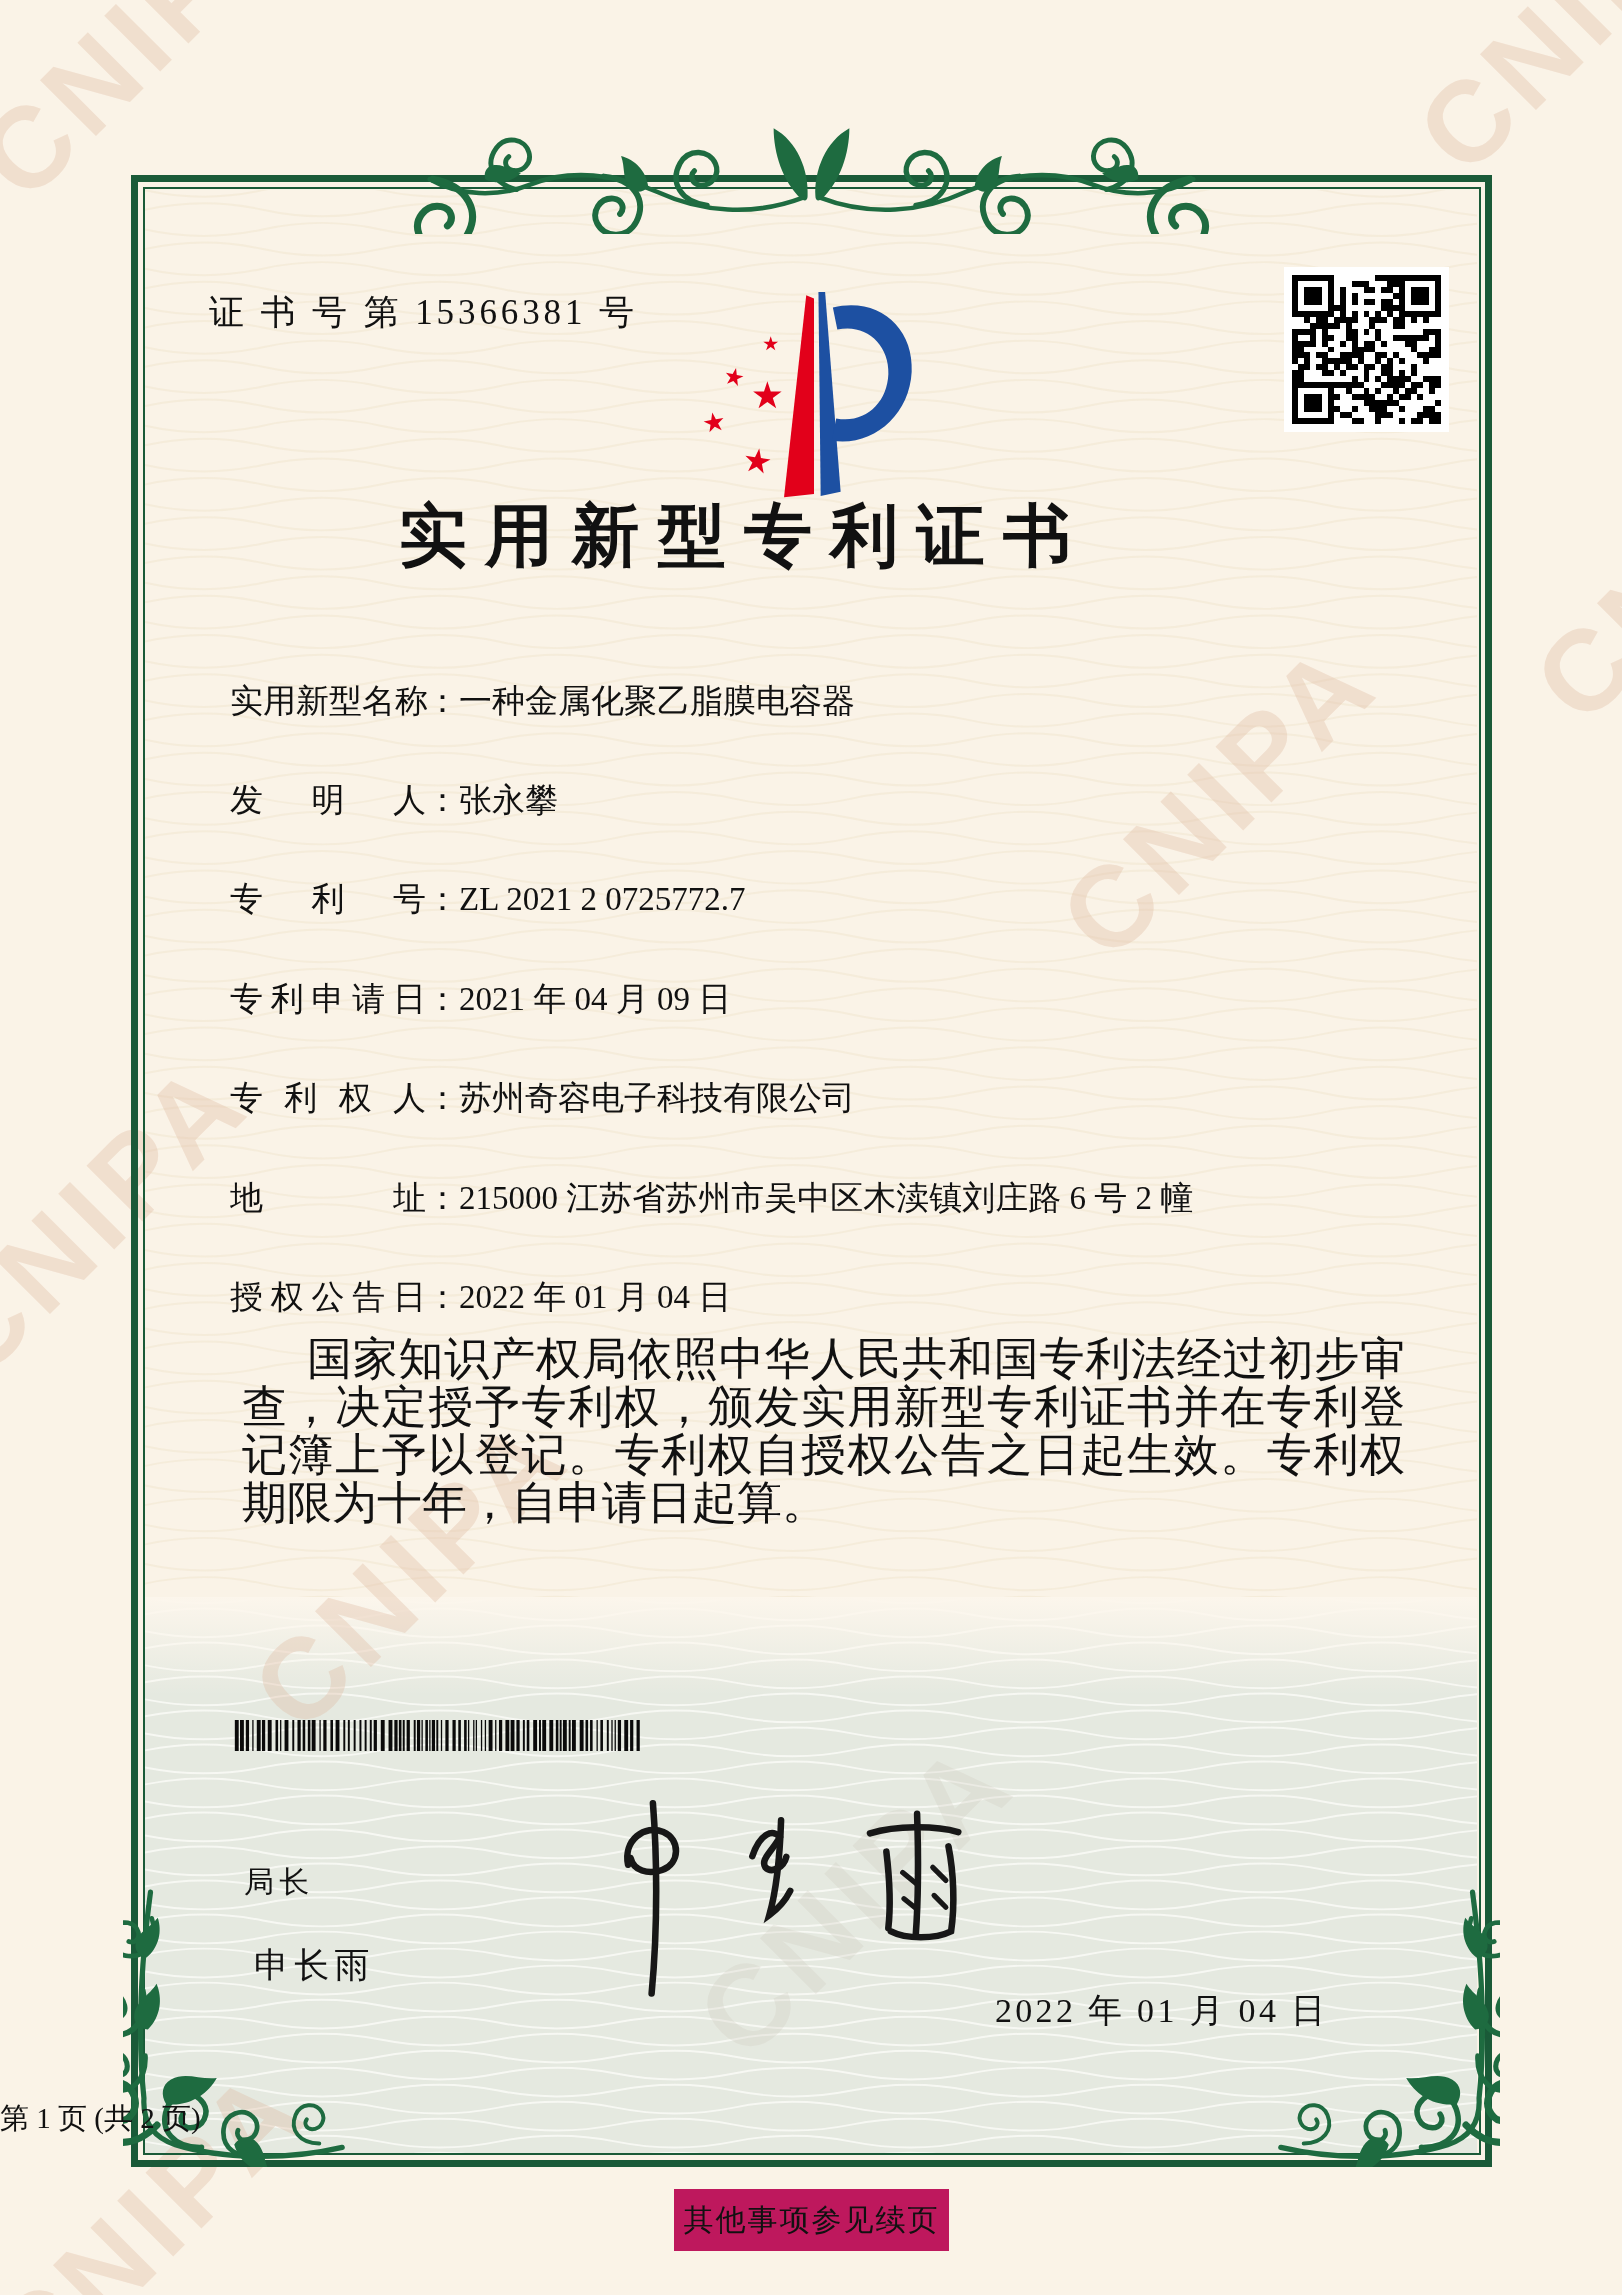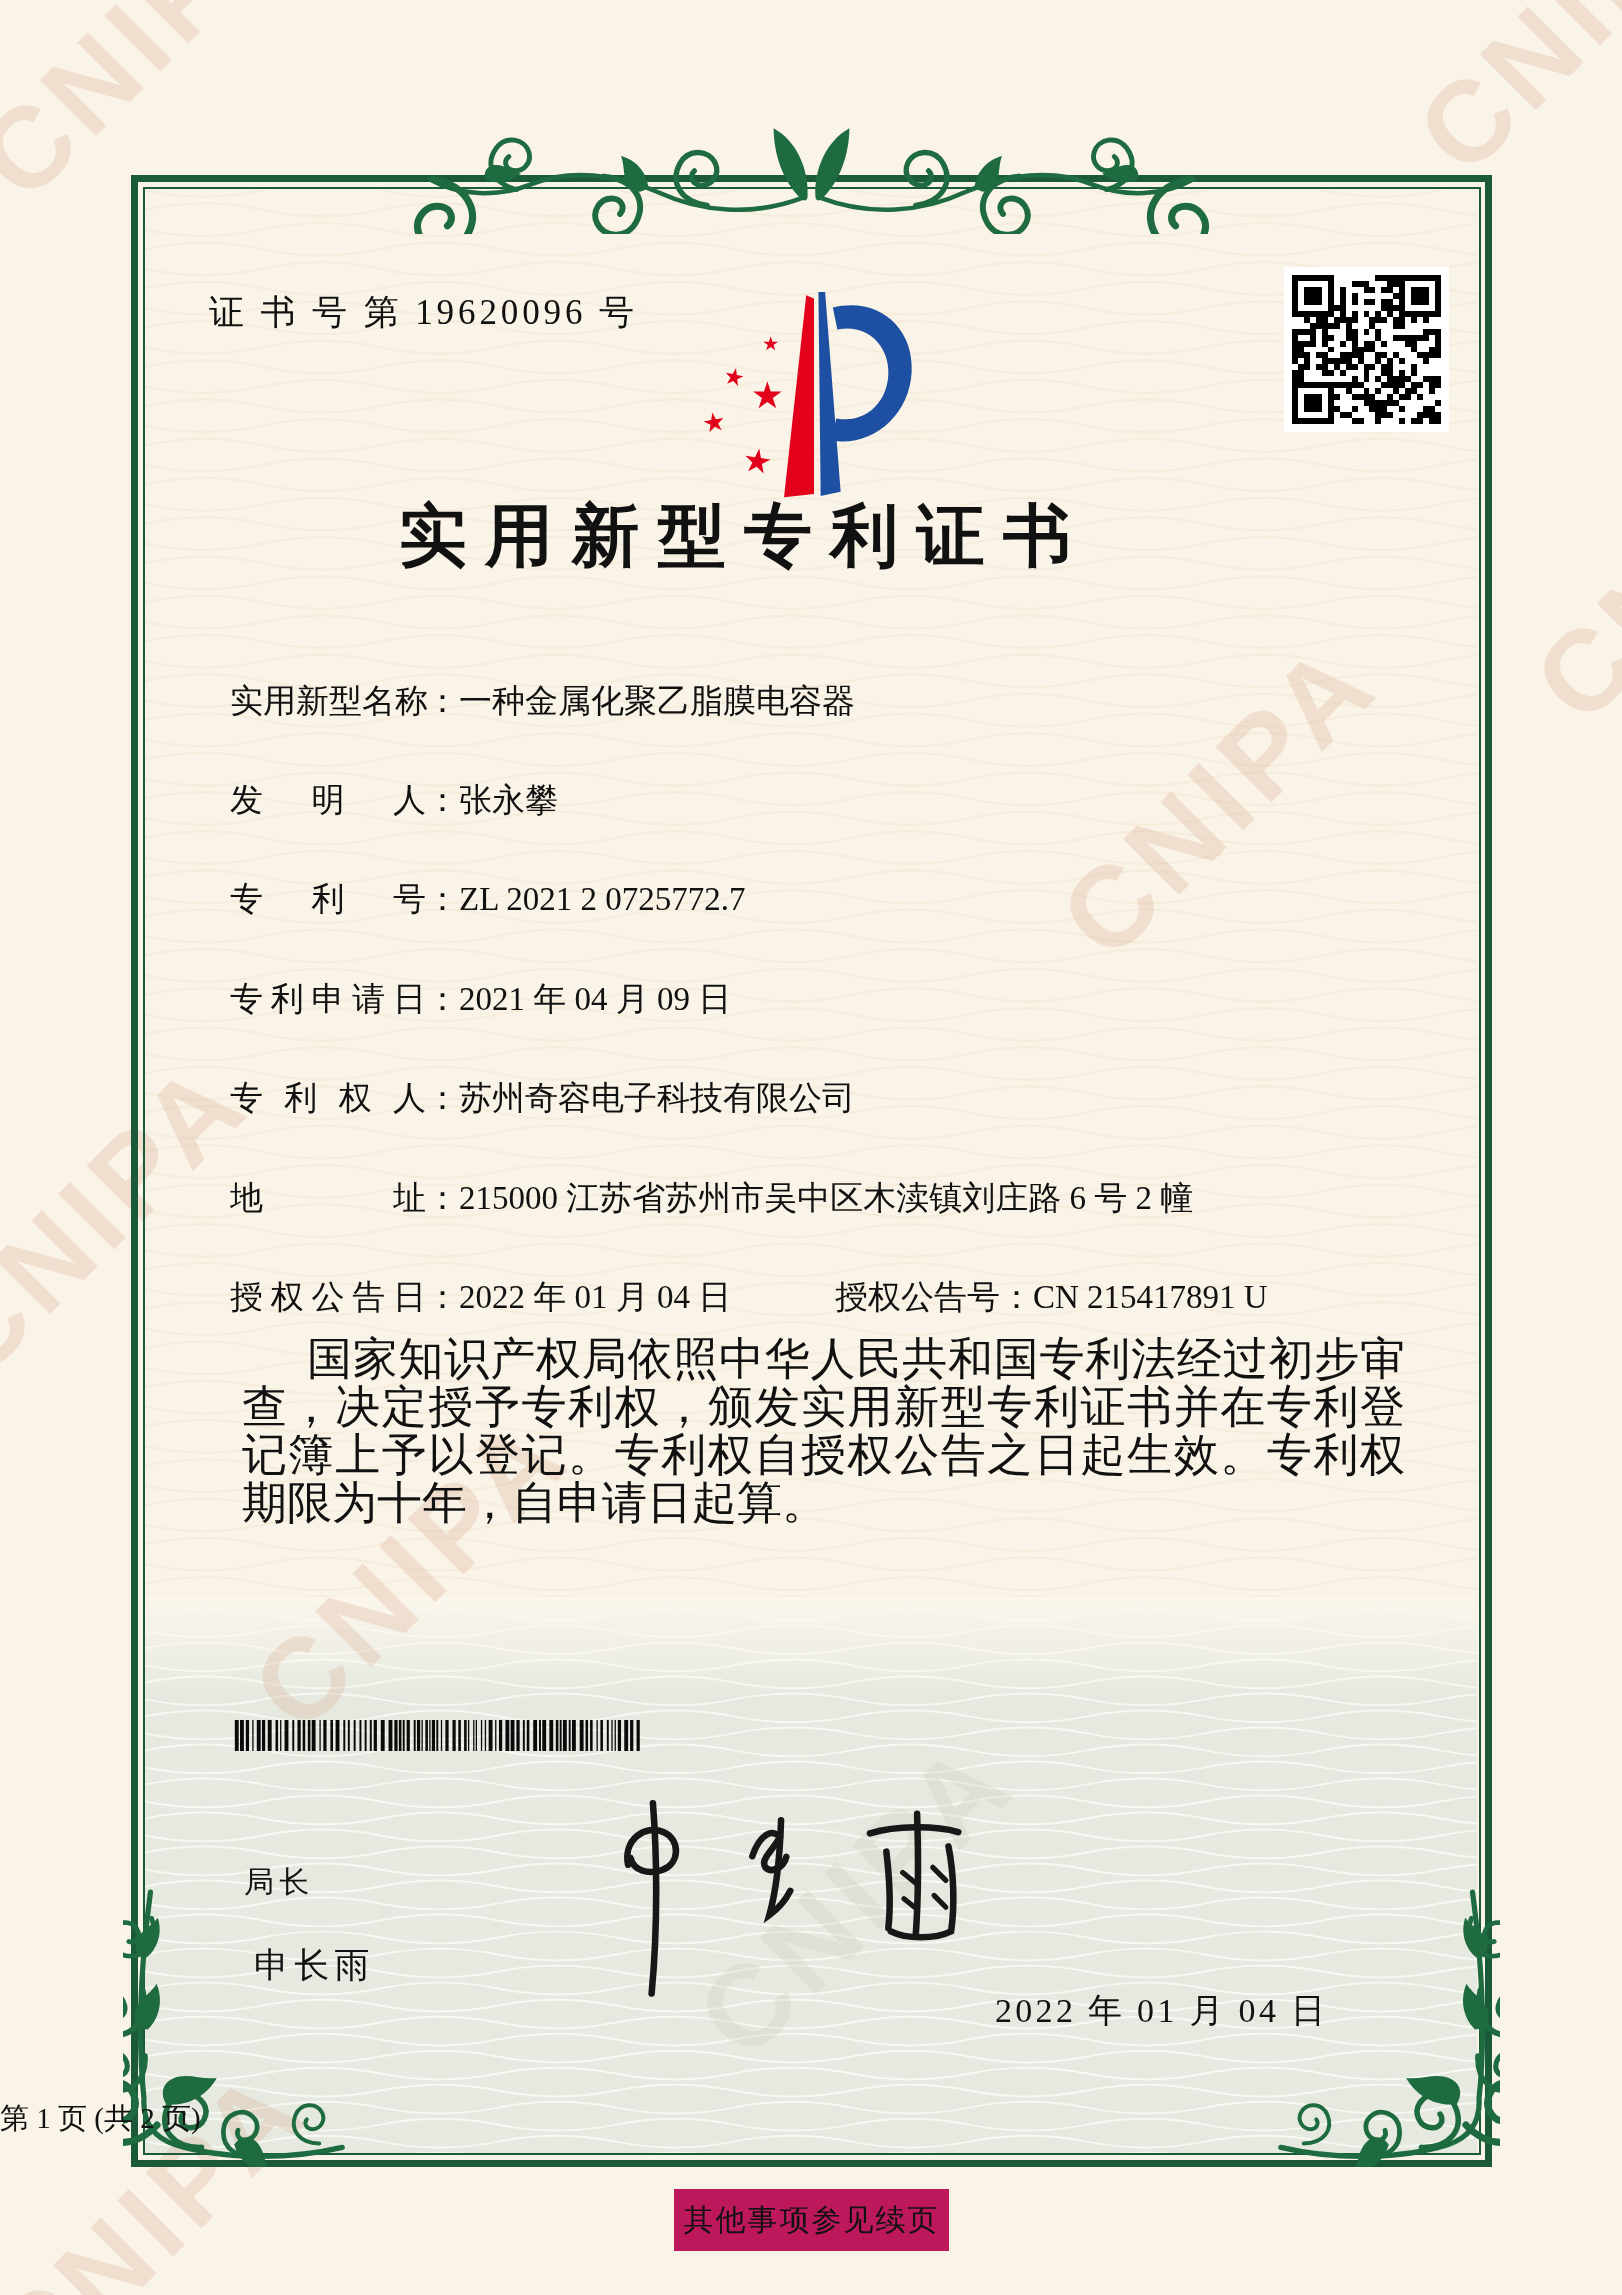--- a/index.html
+++ b/index.html
@@ -254,21 +254,21 @@
   <g transform="translate(0,434) scale(1,-1)">
       <use href="#cornerFl"></use>
     </g>
 </svg>
 <svg class="abs orna" style="left:1271px;top:1883px" width="229" height="284" viewBox="0 0 350 434">
   <g transform="translate(350,434) scale(-1,-1)">
       <use href="#cornerFl"></use>
     </g>
 </svg>
 
-<div class="abs cert-no content">证 书 号 第 19620096 号</div>
+<div class="abs cert-no content">证 书 号 第 15366381 号</div>
 
 <svg class="abs logo" viewBox="0 0 200 200">
   <g fill="var(--logo-red)">
     <use href="#star5" transform="translate(61,55) scale(0.7)"></use>
     <use href="#star5" transform="translate(28,85) scale(0.85) rotate(12)"></use>
     <use href="#star5" transform="translate(58,102) scale(1.35)"></use>
     <use href="#star5" transform="translate(10,126) scale(0.95) rotate(-10)"></use>
     <use href="#star5" transform="translate(49,161) scale(1.2) rotate(8)"></use>
     <polygon points="93,11 100,14 100,190 73,193"></polygon>
   </g>
@@ -625,23 +625,20 @@
   <span class="lbl">专利申请日</span><span>：</span><span>2021 年 04 月 09 日</span>
 </div>
 <div class="abs row" style="top:1078px">
   <span class="lbl">专利权人</span><span>：</span><span>苏州奇容电子科技有限公司</span>
 </div>
 <div class="abs row" style="top:1178px">
   <span class="lbl">地址</span><span>：</span><span>215000  江苏省苏州市吴中区木渎镇刘庄路 6 号 2 幢</span>
 </div>
 <div class="abs row" style="top:1277px">
   <span class="lbl">授权公告日</span><span>：</span><span>2022 年 01 月 04 日</span>
-  <span class="grant2">
-    <span>授权公告号</span><span>：</span><span>CN 215417891 U</span>
-  </span>
 </div>
 
 <div class="abs paras">
   <p>国家知识产权局依照中华人民共和国专利法经过初步审查，决定授予专利权，颁发实用新型专利证书并在专利登记簿上予以登记。专利权自授权公告之日起生效。专利权期限为十年，自申请日起算。</p>
 </div>
 
 <svg class="abs barcode" width="419" height="31" viewBox="0 0 640 48">
     <rect x="0" y="0" width="6" height="48" fill="#0a0a0a"></rect>
     <rect x="8" y="0" width="6" height="48" fill="#0a0a0a"></rect>
     <rect x="17" y="0" width="5" height="48" fill="#0a0a0a"></rect>

